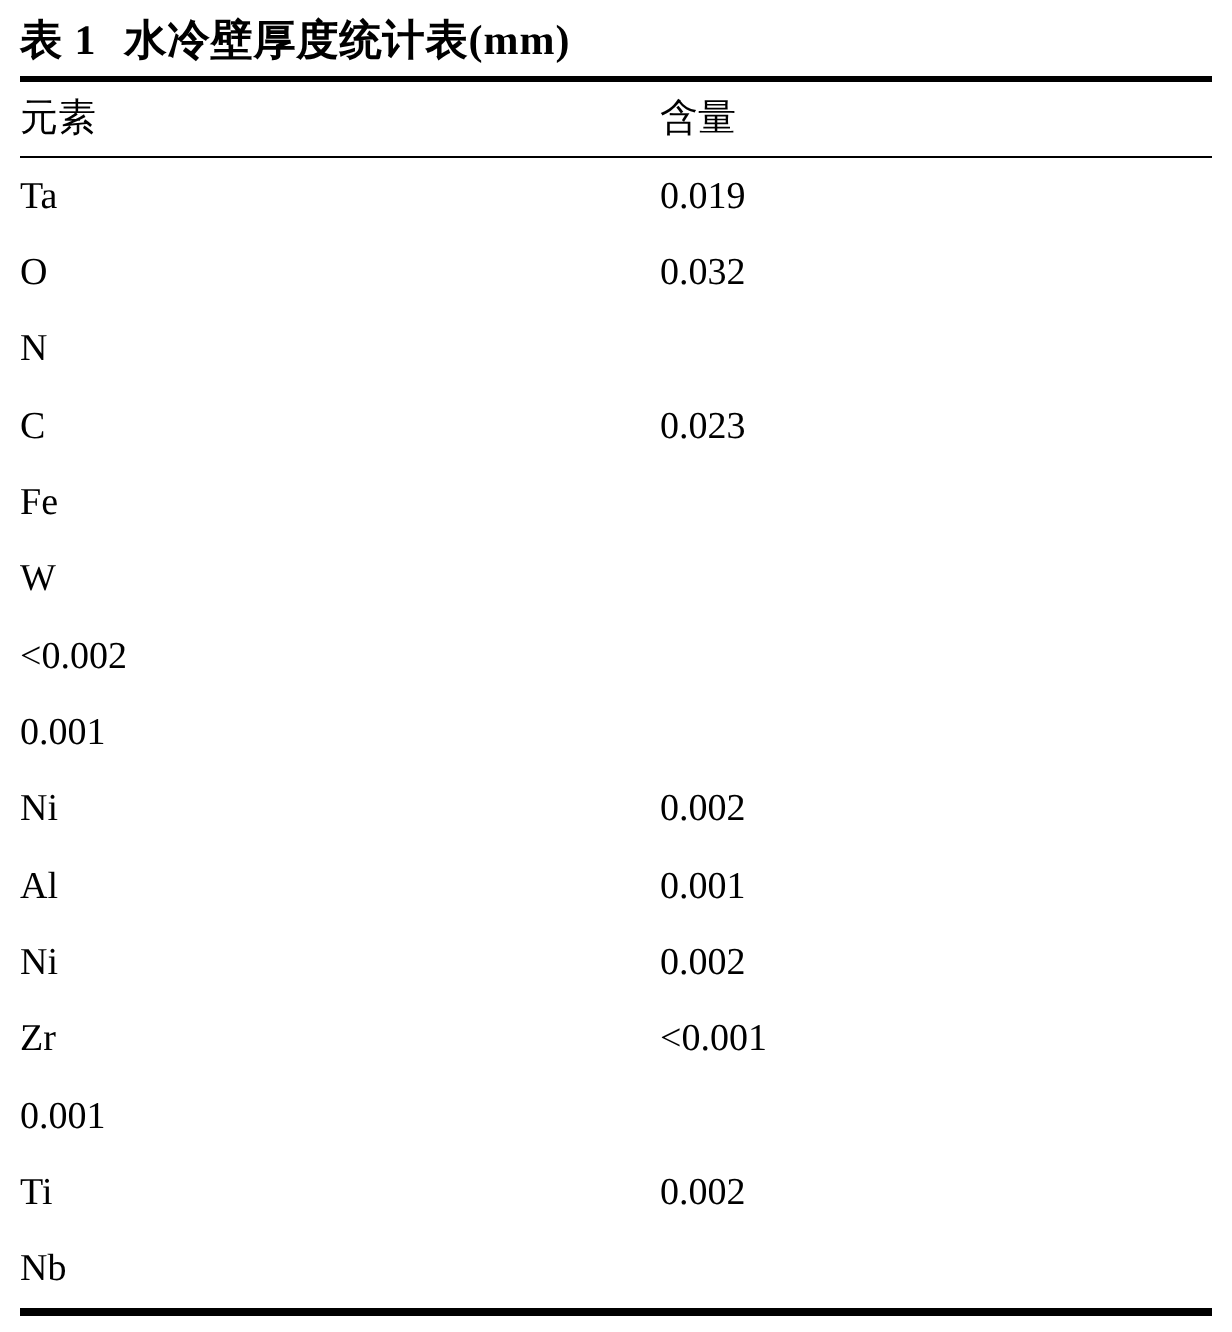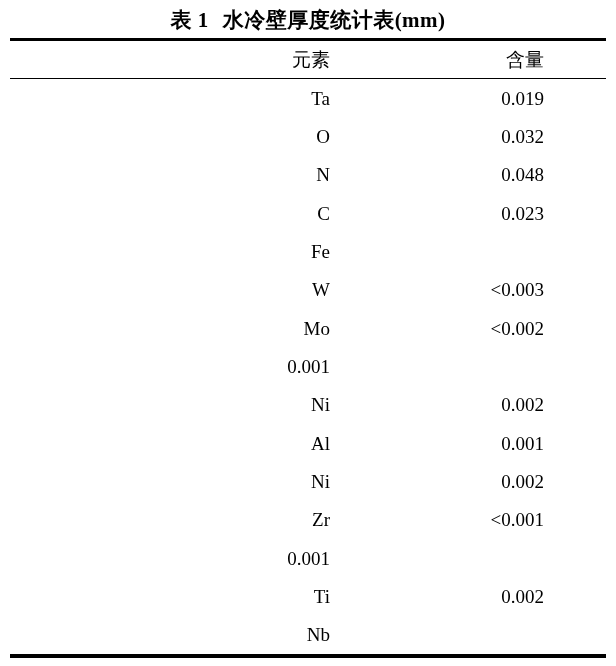--- a/index.html
+++ b/index.html
@@ -13,21 +13,20 @@
     font-family: "Liberation Serif", "DejaVu Serif", serif;
     overflow: hidden;
   }
   .caption {
     position: absolute;
     left: 10px;
     top: 4px;
     width: 596px;
     height: 32px;
     line-height: 32px;
-    text-align: center;
     font-size: 21px;
     font-weight: bold;
     letter-spacing: 0.5px;
     white-space: nowrap;
   }
   .caption .cap-label { margin-right: 14px; }
   .rule {
     position: absolute;
     left: 10px;
     width: 596px;
@@ -35,21 +34,21 @@
   }
   .rule-top    { top: 37.5px; height: 3.5px; }
   .rule-mid    { top: 77.5px; height: 1.5px; }
   .rule-bottom { top: 654px;  height: 3.5px; }
   .tr {
     display: grid;
     grid-template-columns: 320px 214px 1fr;
     align-items: center;
   }
   .tr .cell {
-    text-align: right;
+    text-align: left;
     font-size: 19px;
     line-height: 1;
   }
   .header-row {
     position: absolute;
     left: 10px;
     top: 41px;
     width: 596px;
     height: 36.5px;
   }
@@ -86,35 +85,32 @@
     <div class="tr">
       <div class="cell">Ta</div>
       <div class="cell">0.019</div>
     </div>
     <div class="tr">
       <div class="cell">O</div>
       <div class="cell">0.032</div>
     </div>
     <div class="tr">
       <div class="cell">N</div>
-      <div class="cell">0.048</div>
     </div>
     <div class="tr">
       <div class="cell">C</div>
       <div class="cell">0.023</div>
     </div>
     <div class="tr">
       <div class="cell">Fe</div>
     </div>
     <div class="tr">
       <div class="cell">W</div>
-      <div class="cell">&lt;0.003</div>
     </div>
     <div class="tr">
-      <div class="cell">Mo</div>
       <div class="cell">&lt;0.002</div>
     </div>
     <div class="tr">
       <div class="cell">0.001</div>
     </div>
     <div class="tr">
       <div class="cell">Ni</div>
       <div class="cell">0.002</div>
     </div>
     <div class="tr">

